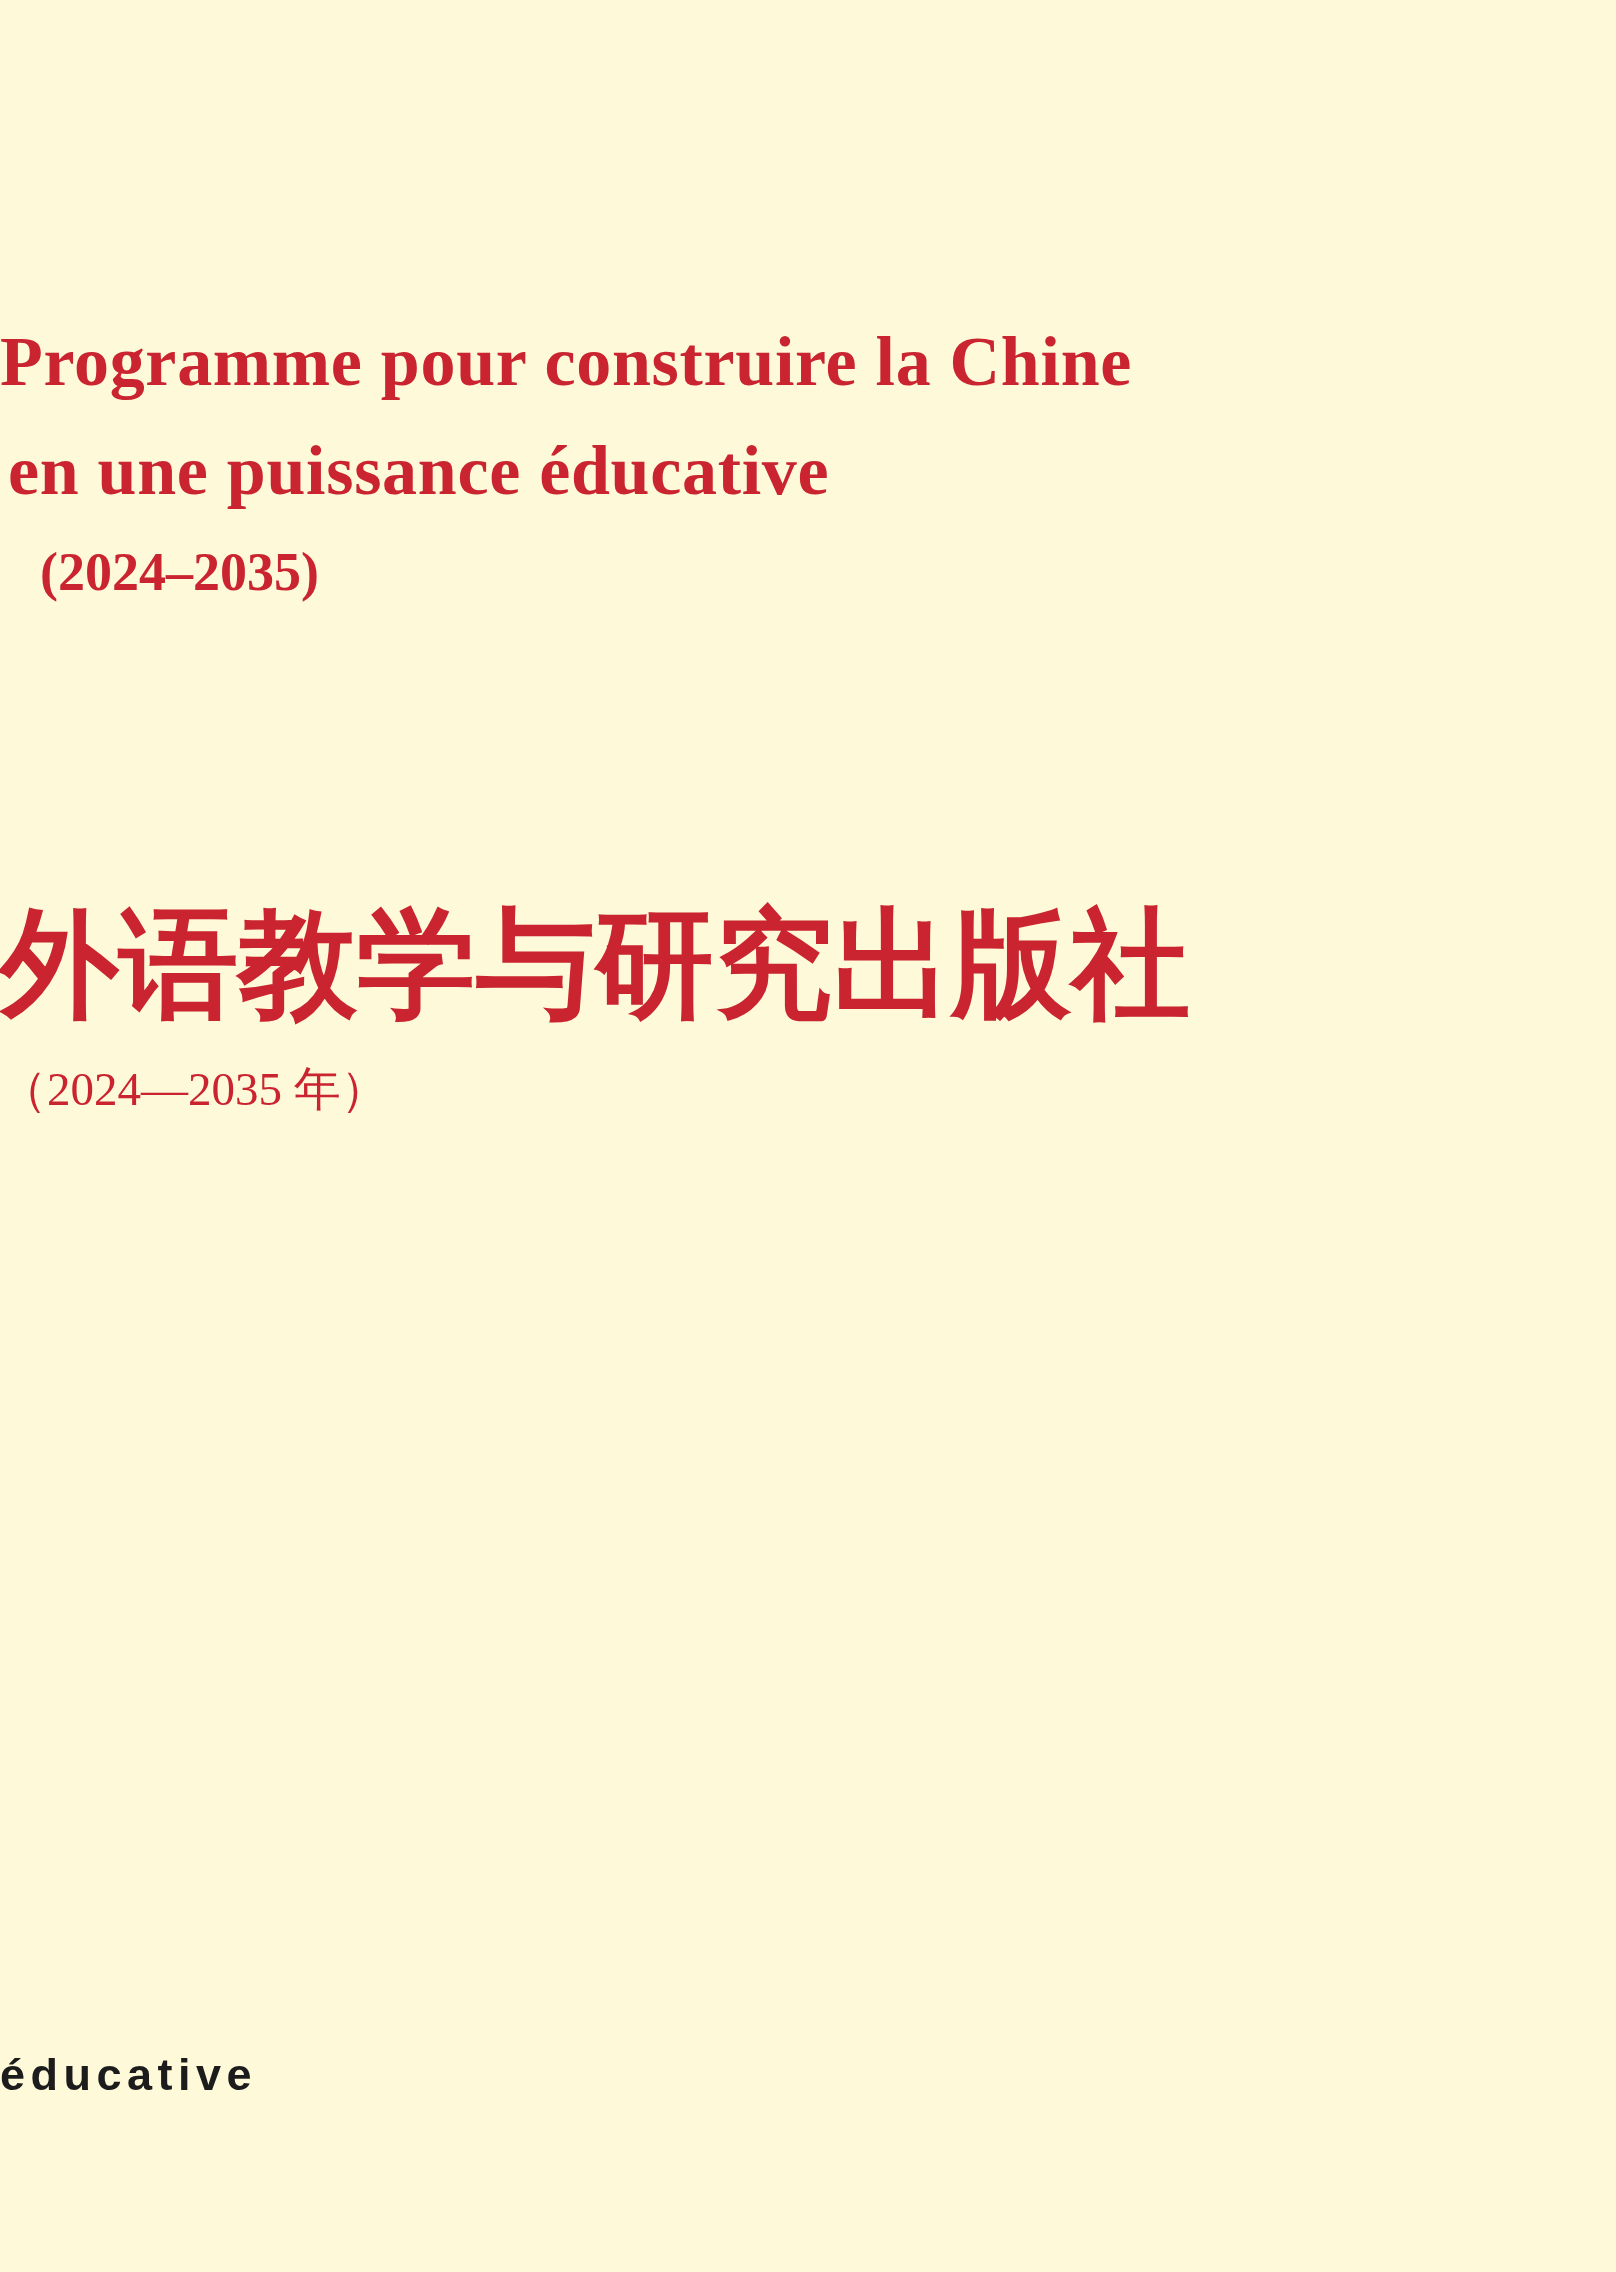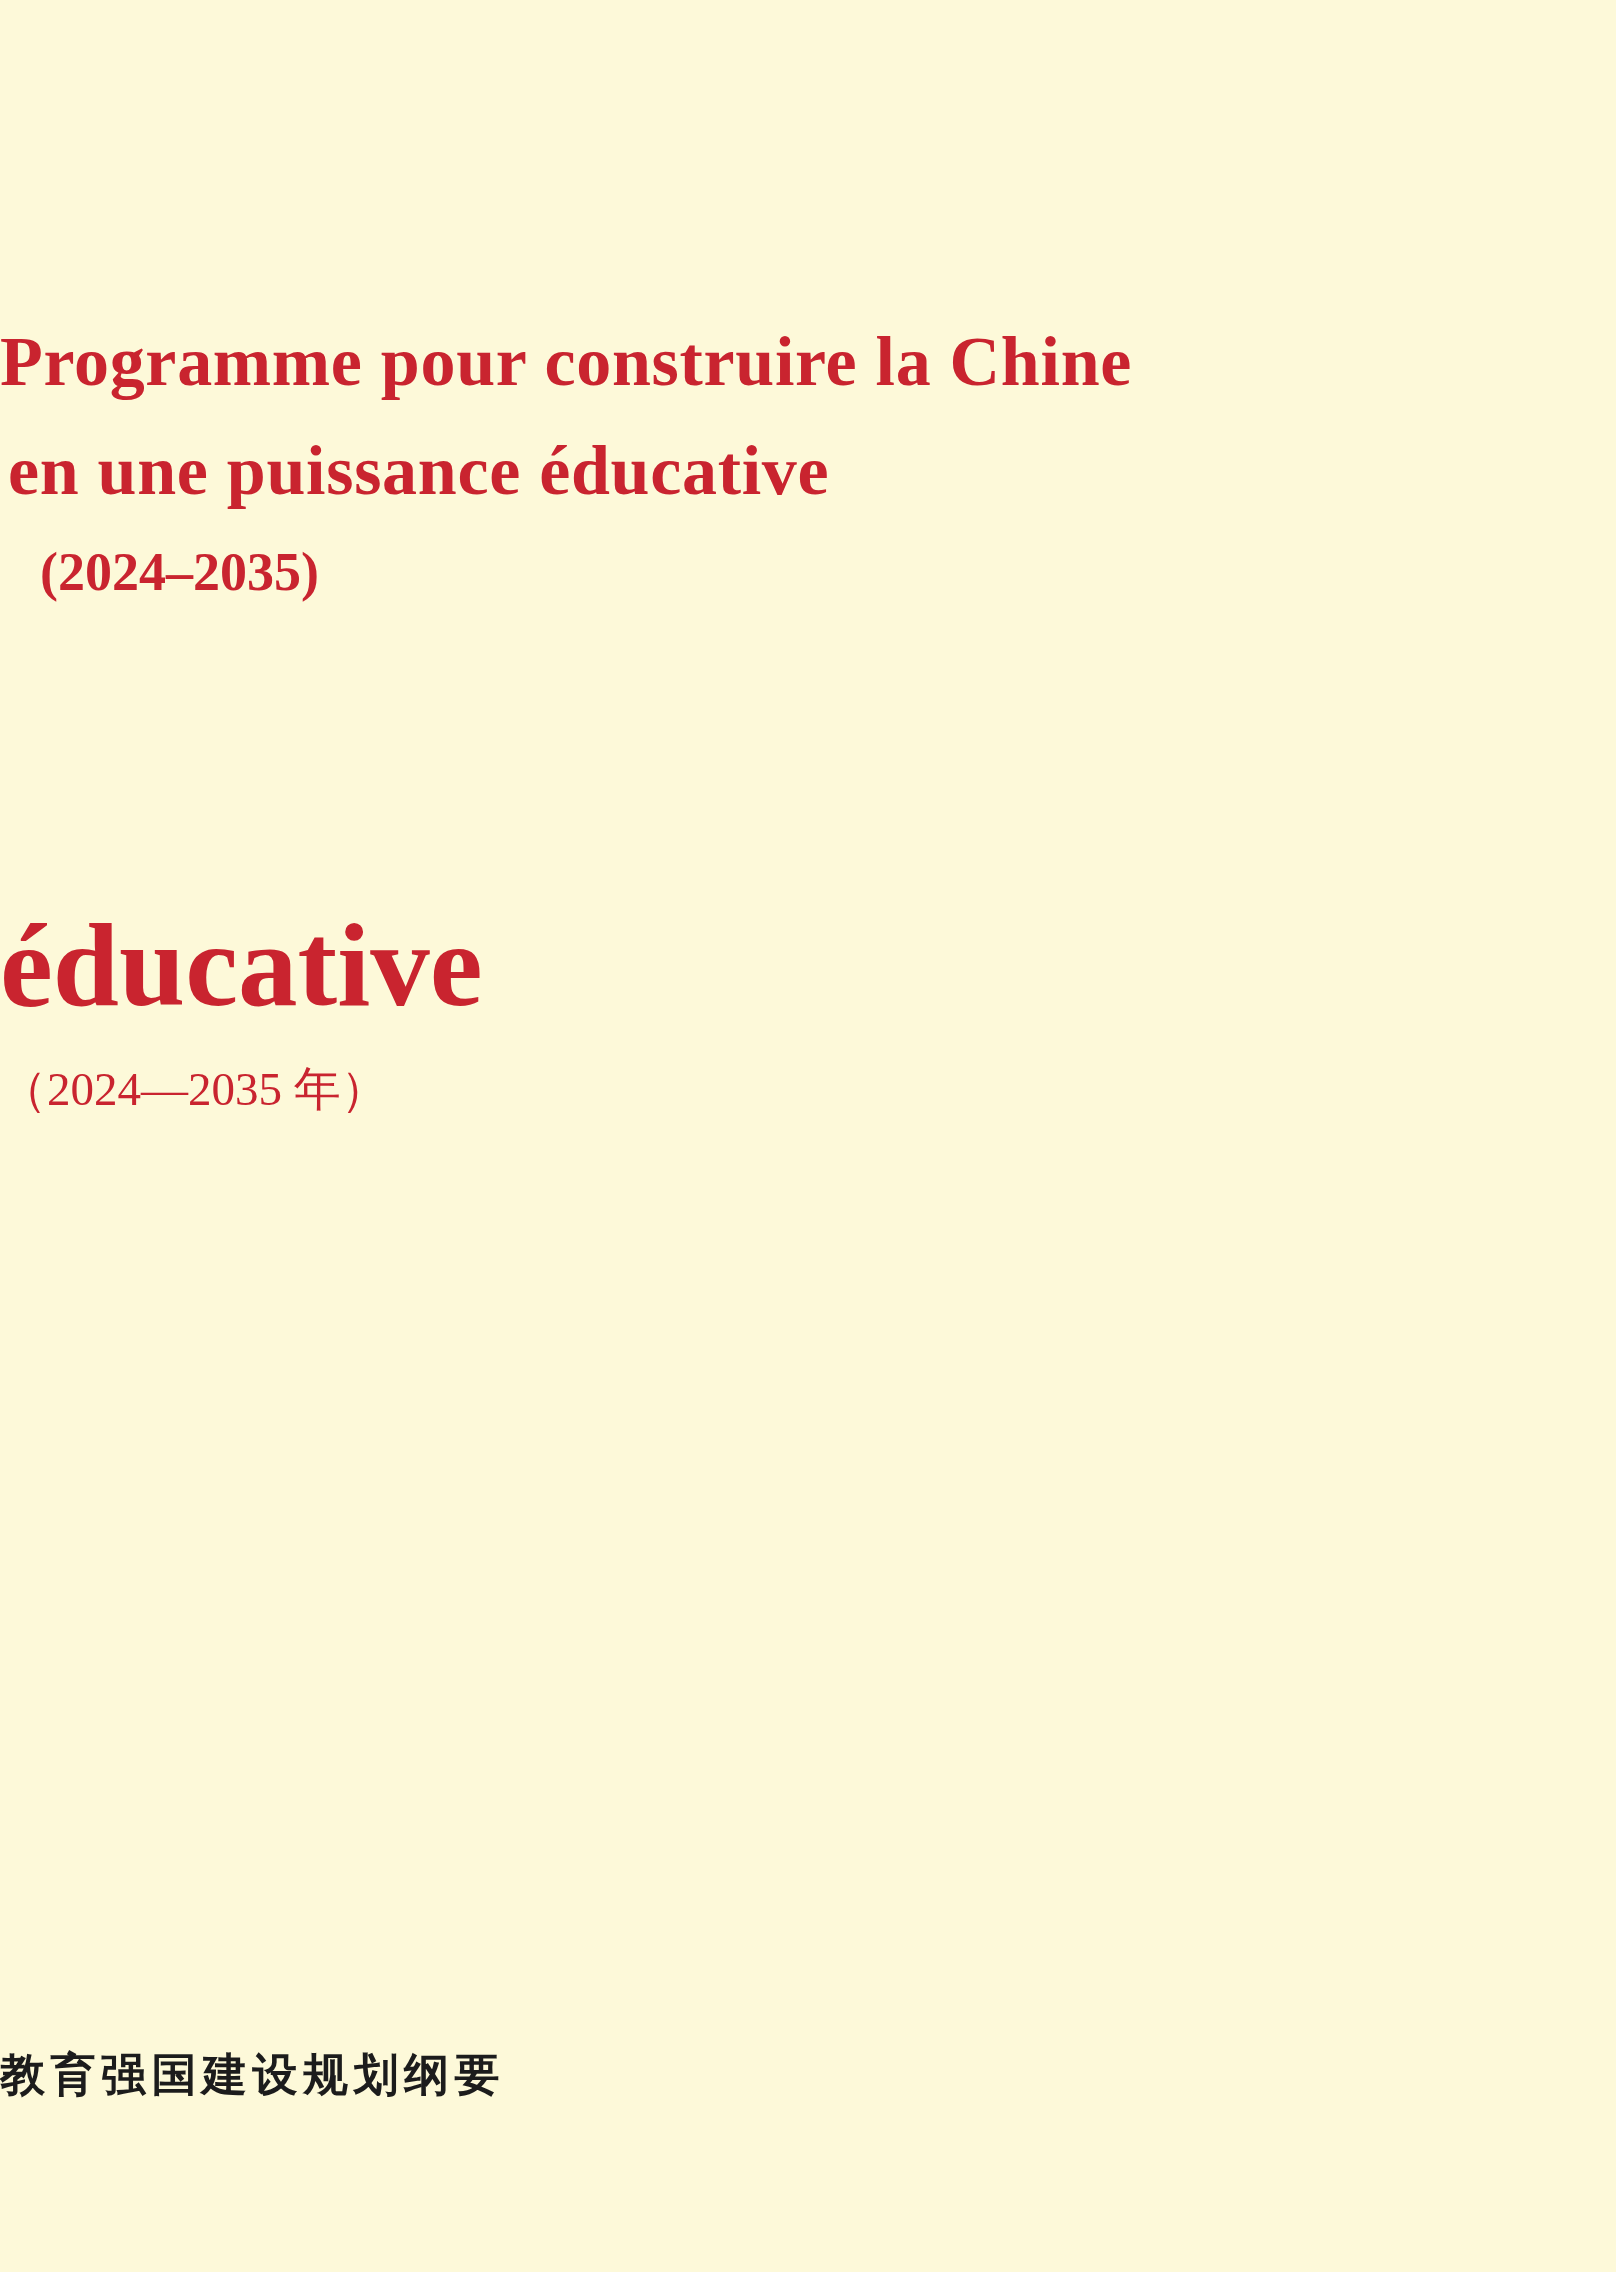--- a/index.html
+++ b/index.html
@@ -71,19 +71,19 @@
 </head>
 <body>
 
 <div class="page">
   <div class="center-line french-title">Programme pour construire la Chine</div>
 
   <div class="center-line french-title-2">en une puissance éducative</div>
 
   <div class="center-line french-years">(2024–2035)</div>
 
-  <div class="center-line chinese-title">éducative</div>
+  <div class="center-line chinese-title">外语教学与研究出版社</div>
 
   <div class="center-line chinese-years">（2024—2035 年）</div>
 
-  <div class="center-line publisher">教育强国建设规划纲要</div>
+  <div class="center-line publisher">éducative</div>
 </div>
 
 
 </body></html>

